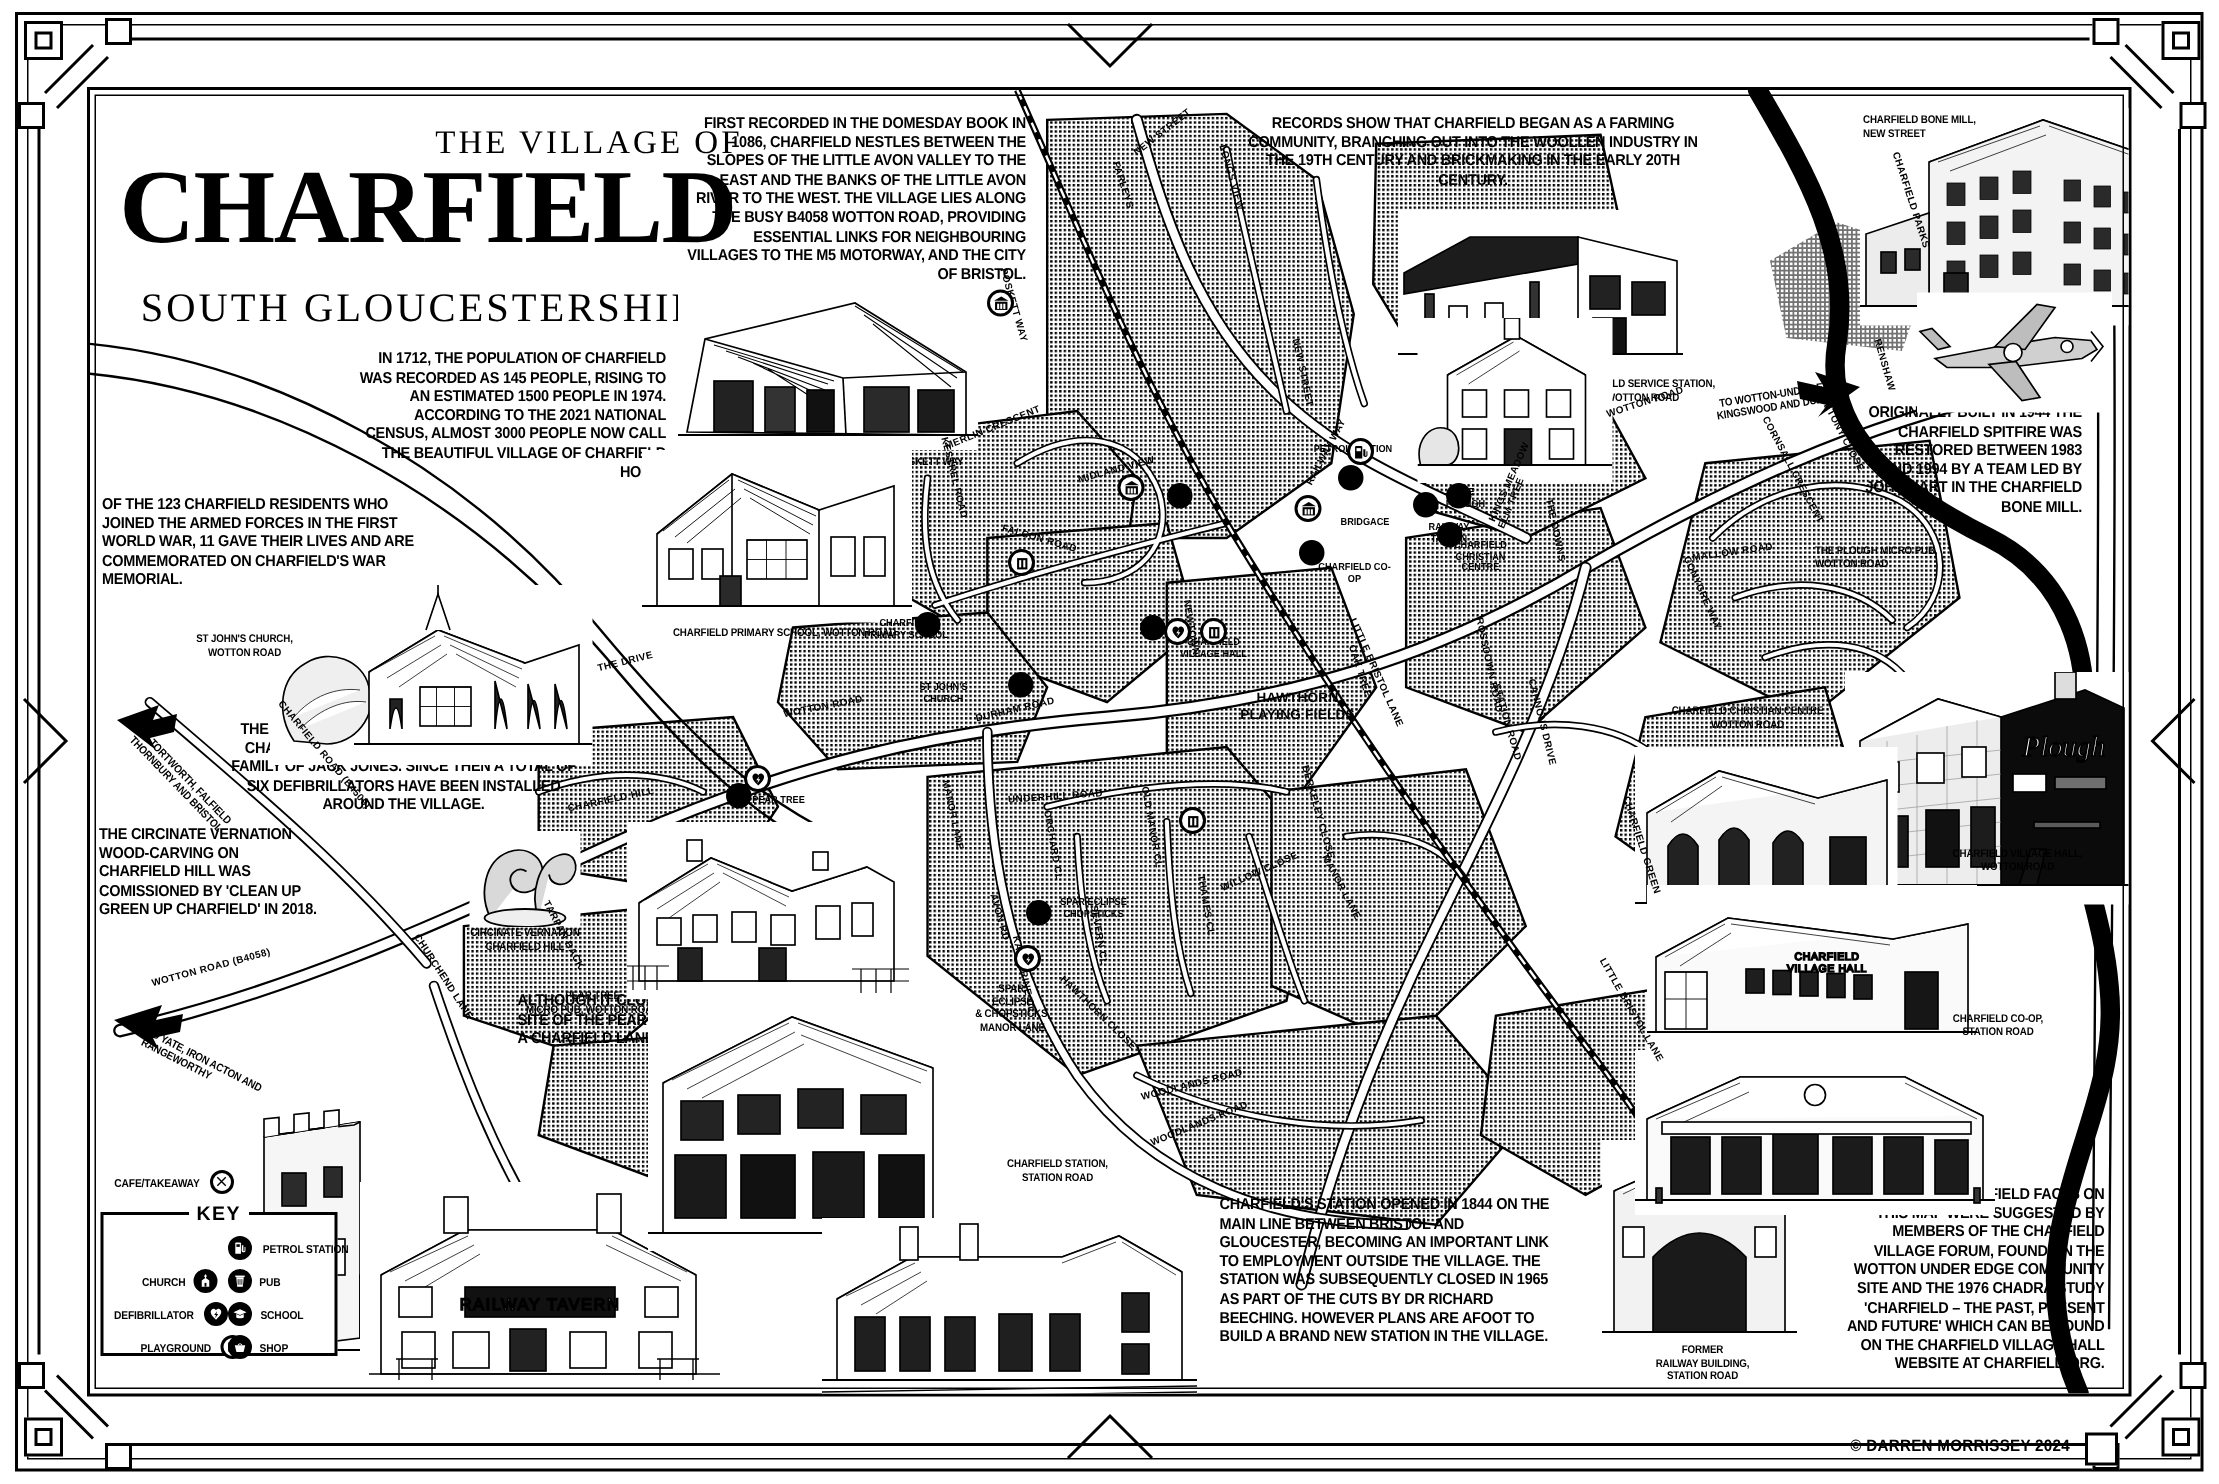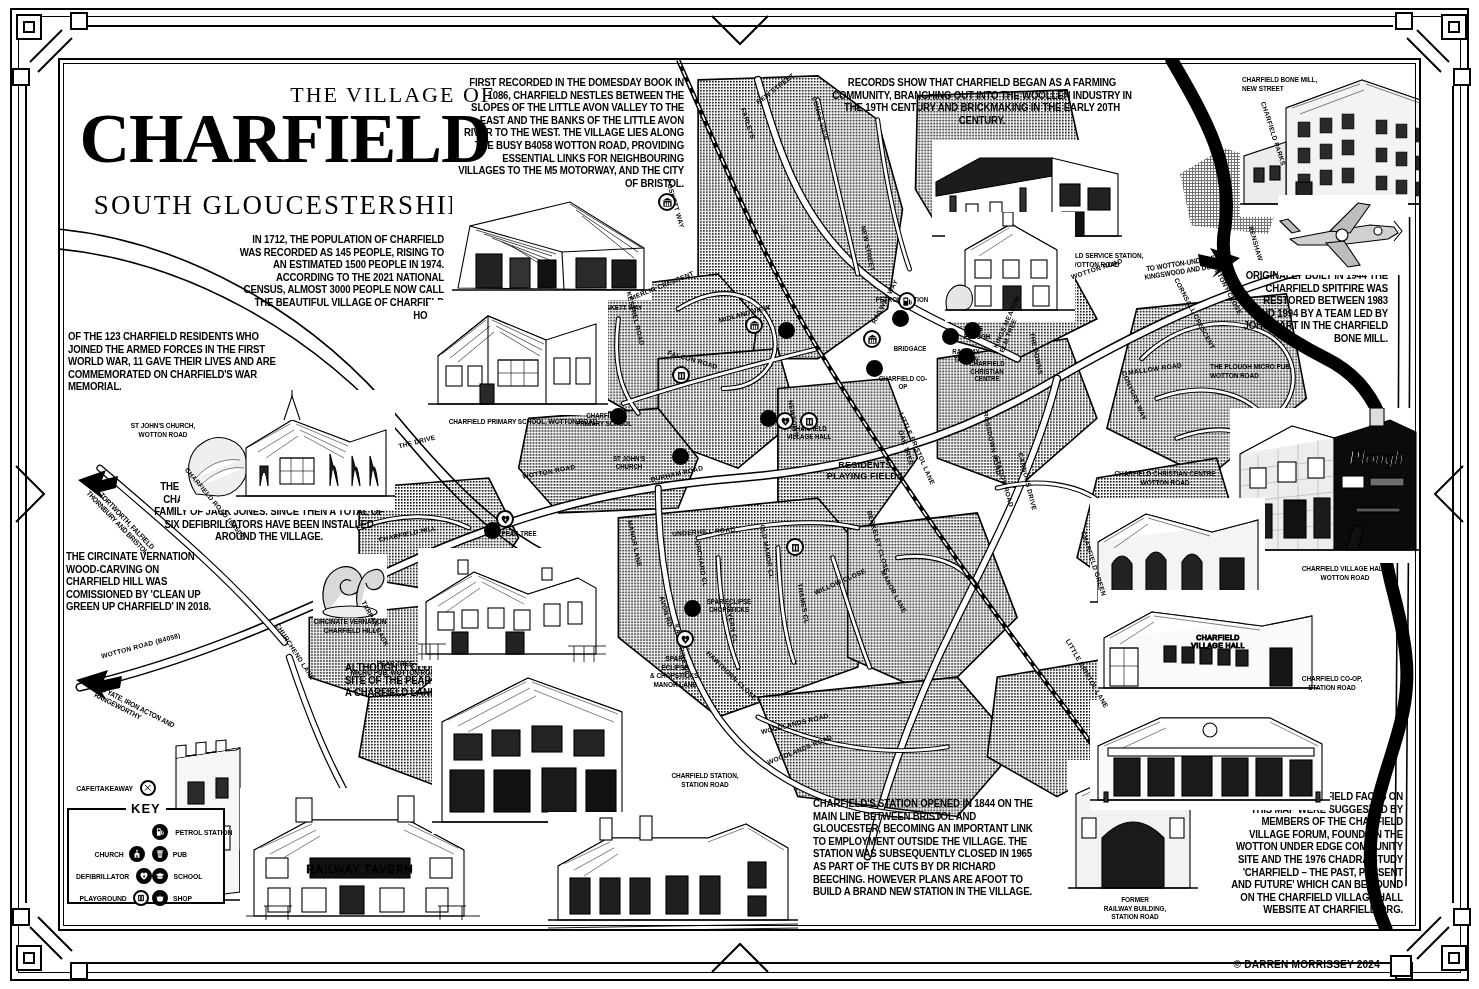--- a/index.html
+++ b/index.html
@@ -637,21 +637,21 @@
           <path d="M52,36 L80,8 L92,10 L72,38 Z" fill="#bdbdbd"></path>
           <path d="M48,48 L70,72 L82,70 L66,46 Z" fill="#bdbdbd"></path>
           <path d="M14,38 L2,26 L10,24 L22,36 Z" fill="#bdbdbd"></path>
           <circle cx="100" cy="36" r="4" fill="#fff"></circle>
           <circle cx="64" cy="40" r="6" fill="#fff"></circle>
           <path d="M116,26 L124,36 L116,46" fill="none"></path>
         </g>
       </svg>
     </div>
 
-    <div class="illus" style="left:1170px;top:348px;width:190px;height:155px;">
+    <div class="illus" style="left:1170px;top:388px;width:190px;height:155px;">
       <svg viewBox="0 0 190 155">
         <g stroke="#000" stroke-width="1.1" fill="#fff">
 
           <path d="M104,142 L104,30 L160,12 L186,24 L186,142 Z" fill="#0b0b0b"></path>
           <text x="146" y="56" font-family="Liberation Serif, serif" font-size="19" fill="#fff" text-anchor="middle" font-style="italic">Plough</text>
           <rect x="112" y="68" width="22" height="12" fill="#fff"></rect>
           <rect x="140" y="70" width="34" height="8" fill="#6e6e6e"></rect>
           <rect x="126" y="100" width="44" height="4" fill="#5a5a5a"></rect>
 
           <path d="M10,142 L10,46 L62,18 L104,30 L104,142 Z" fill="#ededed"></path>
@@ -824,21 +824,21 @@
     <div class="poi" style="left:822px;top:285px;width:56px;">BRIDGACE</div>
     <div class="poi" style="left:812px;top:315px;width:62px;">CHARFIELD CO-OP</div>
     <div class="poi" style="left:718px;top:365px;width:62px;">CHARFIELD VILLAGE HALL</div>
     <div class="poi" style="left:512px;top:352px;width:64px;">CHARFIELD PRIMARY SCHOOL</div>
     <div class="poi" style="left:540px;top:395px;width:58px;">ST JOHN'S CHURCH</div>
     <div class="poi" style="left:880px;top:288px;width:52px;">RAILWAY TAVERN</div>
     <div class="poi" style="left:895px;top:265px;width:44px;">THE PLOUGH</div>
     <div class="poi" style="left:900px;top:300px;width:54px;">CHARFIELD CHRISTIAN CENTRE</div>
     <div class="poi" style="left:630px;top:538px;width:78px;">SPAR ECLIPSE CHOPSTICKS</div>
     <div class="poi" style="left:432px;top:470px;width:54px;">PEAR TREE</div>
-    <div class="fieldlbl" style="left:760px;top:400px;width:90px;">RESIDENTS PLAYING FIELDS</div>
+    <div class="fieldlbl" style="left:760px;top:400px;width:90px;">HAWTHORN PLAYING FIELDS</div>
 
     <div class="ico" style="left:598px;top:133px;width:18px;height:18px;">
       <svg viewBox="0 0 16 16" width="11" height="11">
           <g fill="#000">
             <rect x="2" y="6" width="12" height="8"></rect>
             <path d="M1,5 L8,1 L15,5 Z"></path>
           </g>
           <g fill="#fff">
             <rect x="4" y="8" width="2" height="5"></rect>
             <rect x="7" y="8" width="2" height="5"></rect>
@@ -1014,21 +1014,21 @@
         <svg viewBox="0 0 16 16" width="10" height="10">
             <g fill="#fff">
               <path d="M1,6 L8,3 L15,6 L8,9 Z"></path>
               <path d="M4,8 L4,11.4 C4,12.8 12,12.8 12,11.4 L12,8 L8,9.8 Z"></path>
             </g>
           </svg>
       </span>
       <span class="key-lbl">SCHOOL</span>
     </div>
 
-    <div class="key-row" style="left:17px;top:830px;">
+    <div class="key-row" style="left:31px;top:830px;">
       <span class="key-lbl">PLAYGROUND</span>
       <span class="ico" style="position:relative;width:16px;height:16px;">
         <svg viewBox="0 0 16 16" width="10" height="10">
             <g fill="#000">
               <rect x="3.4" y="3" width="9.2" height="10"></rect>
             </g>
             <g fill="#fff">
               <rect x="5.2" y="4.6" width="1.6" height="6.8"></rect>
               <rect x="9.2" y="4.6" width="1.6" height="6.8"></rect>
             </g>

